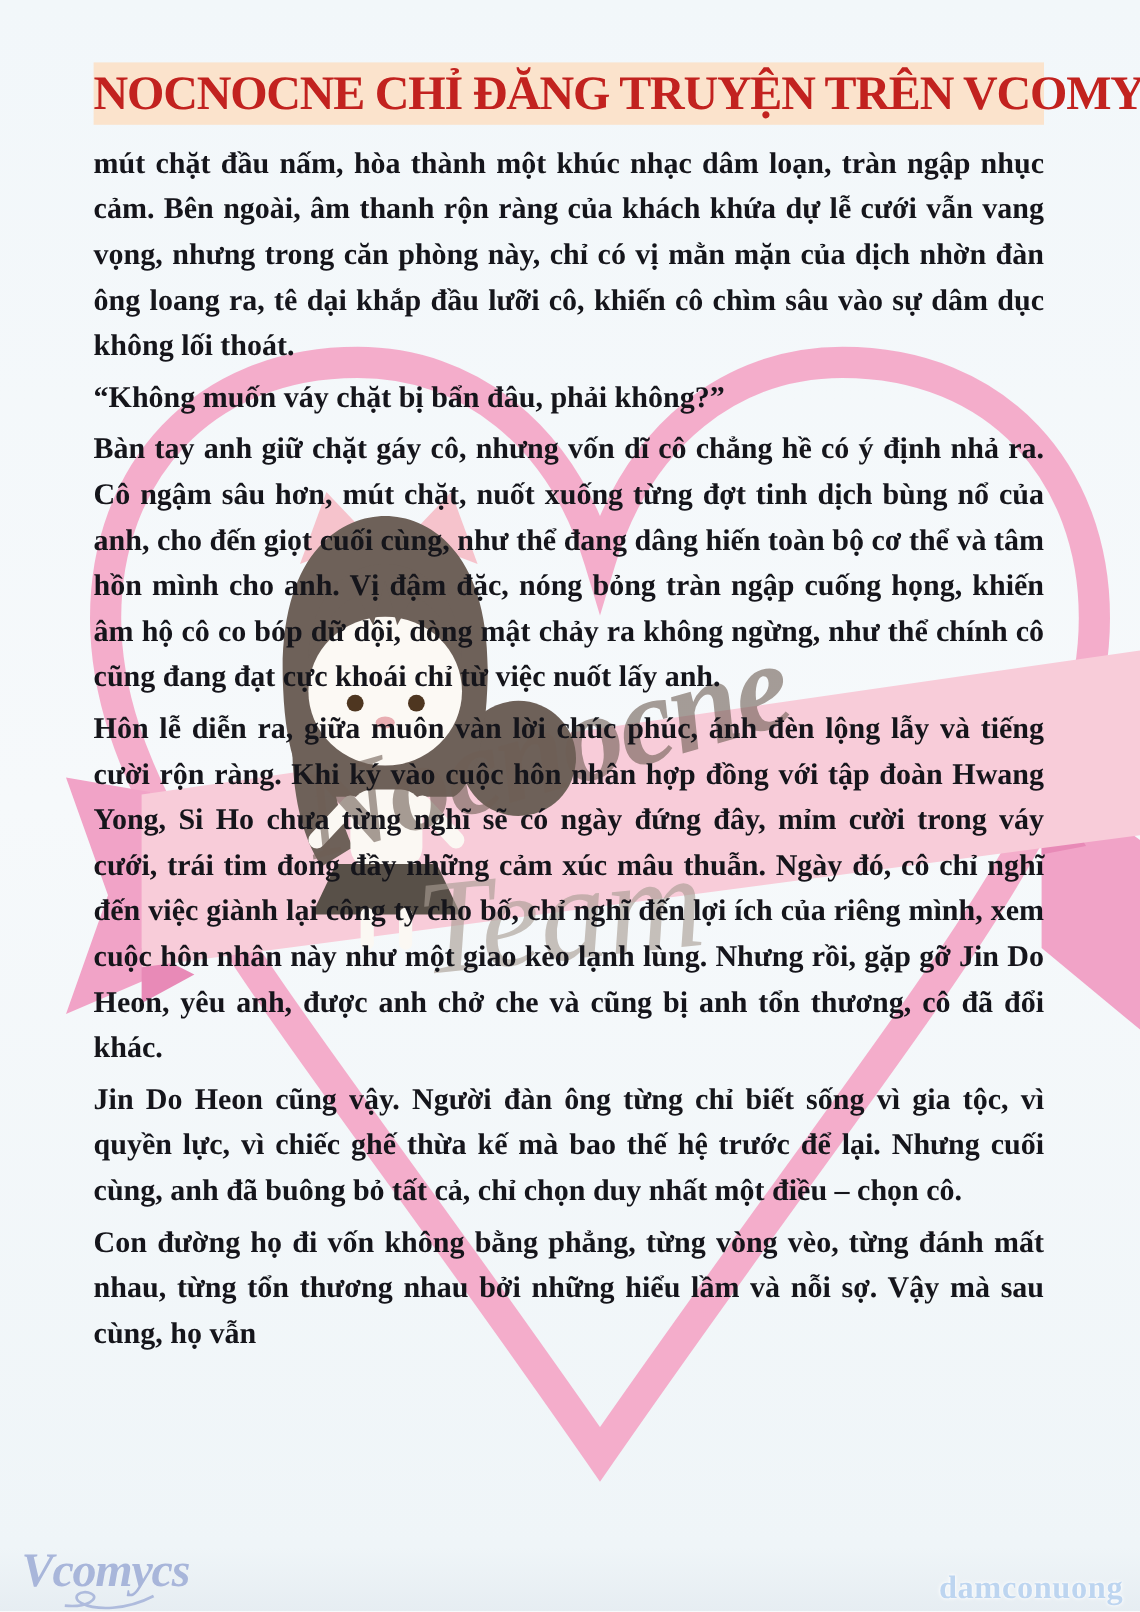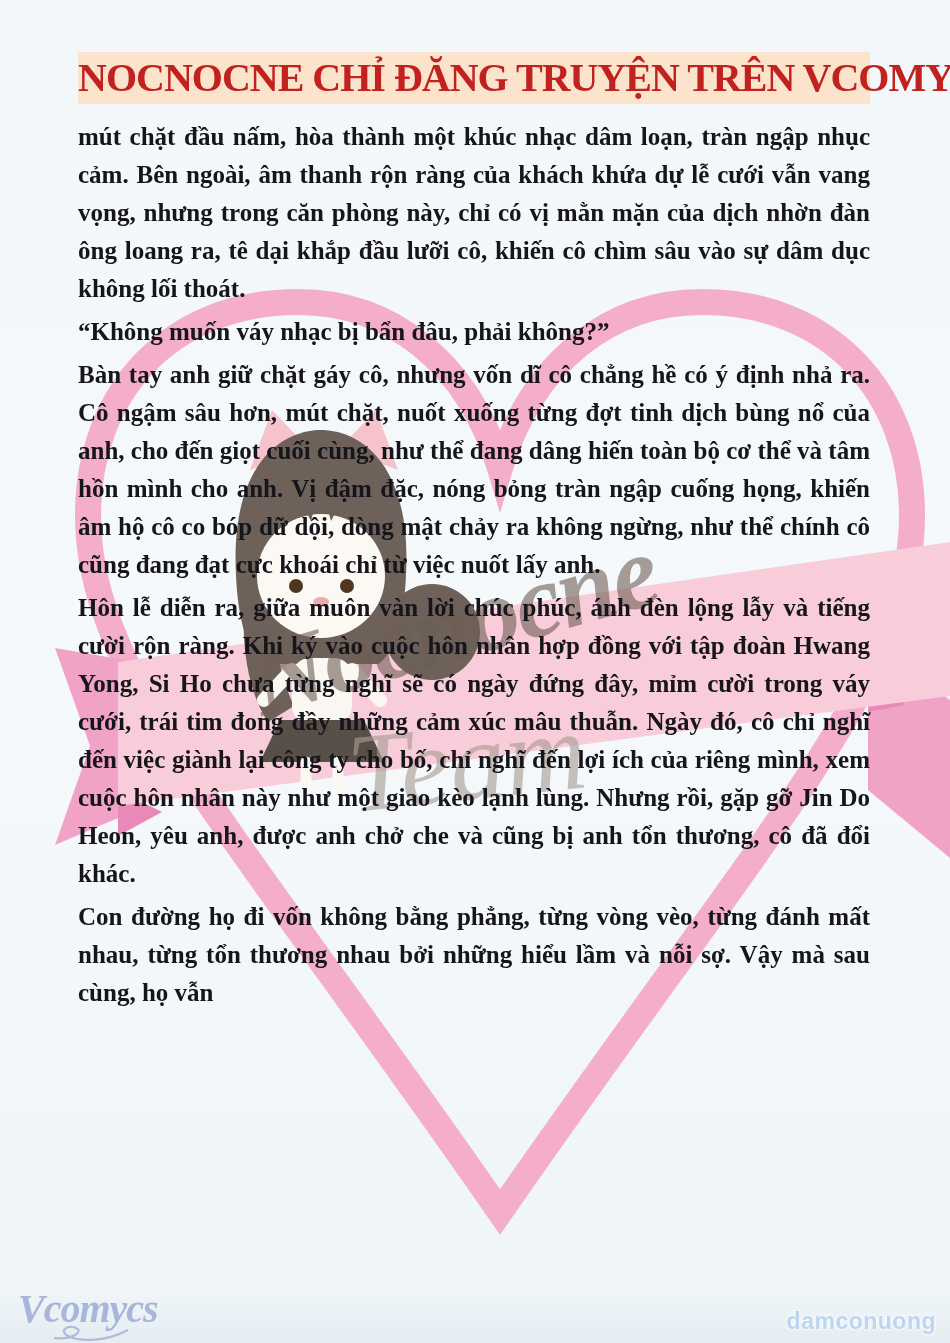--- a/index.html
+++ b/index.html
@@ -37,23 +37,23 @@
     line-height:38px;
     font-weight:bold;
     text-align:justify;
     text-justify:inter-word;
   }
   .body-text p:first-child{margin-top:14px;}
   
   .vcomycs-logo{position:absolute;left:10px;top:1282px;z-index:3;}
   .credit{
     position:absolute;right:14px;top:1308px;z-index:3;
-    font-family:Liberation Sans, sans-serif;
+    font-family:Liberation Serif, serif;
     font-weight:bold;
-    font-size:23px;
+    font-size:27px;
     letter-spacing:.5px;
     color:#bdd5f0;
     text-shadow:0 0 4px #ffffff,0 0 2px #ffffff;
   }
 </style>
 </head>
 <body>
 
 <div class="page">
 
@@ -96,23 +96,24 @@
     <text transform="translate(262,716) rotate(-16)" font-family="Liberation Serif, serif" font-style="italic" font-weight="bold" font-size="104" letter-spacing="-2" fill="#6f5f55" opacity="0.6">Nocnocne</text>
 
     <text transform="translate(352,812) rotate(-6)" font-family="Liberation Serif, serif" font-style="italic" font-size="112" fill="#a89d93" opacity="0.62">Team</text>
   </svg>
 
   <div class="content">
     <h1 class="title-band">NOCNOCNE CHỈ ĐĂNG TRUYỆN TRÊN VCOMYCS</h1>
 
     <div class="body-text">
       <p>mút chặt đầu nấm, hòa thành một khúc nhạc dâm loạn, tràn ngập nhục cảm. Bên ngoài, âm thanh rộn ràng của khách khứa dự lễ cưới vẫn vang vọng, nhưng trong căn phòng này, chỉ có vị mằn mặn của dịch nhờn đàn ông loang ra, tê dại khắp đầu lưỡi cô, khiến cô chìm sâu vào sự dâm dục không lối thoát.</p>
-      <p>“Không muốn váy nhạc bị bẩn đâu, phải không?”</p>
+      <p>“Không muốn váy chặt bị bẩn đâu, phải không?”</p>
       <p>Bàn tay anh giữ chặt gáy cô, nhưng vốn dĩ cô chẳng hề có ý định nhả ra. Cô ngậm sâu hơn, mút chặt, nuốt xuống từng đợt tinh dịch bùng nổ của anh, cho đến giọt cuối cùng, như thể đang dâng hiến toàn bộ cơ thể và tâm hồn mình cho anh. Vị đậm đặc, nóng bỏng tràn ngập cuống họng, khiến âm hộ cô co bóp dữ dội, dòng mật chảy ra không ngừng, như thể chính cô cũng đang đạt cực khoái chỉ từ việc nuốt lấy anh.</p>
       <p>Hôn lễ diễn ra, giữa muôn vàn lời chúc phúc, ánh đèn lộng lẫy và tiếng cười rộn ràng. Khi ký vào cuộc hôn nhân hợp đồng với tập đoàn Hwang Yong, Si Ho chưa từng nghĩ sẽ có ngày đứng đây, mỉm cười trong váy cưới, trái tim đong đầy những cảm xúc mâu thuẫn. Ngày đó, cô chỉ nghĩ đến việc giành lại công ty cho bố, chỉ nghĩ đến lợi ích của riêng mình, xem cuộc hôn nhân này như một giao kèo lạnh lùng. Nhưng rồi, gặp gỡ Jin Do Heon, yêu anh, được anh chở che và cũng bị anh tổn thương, cô đã đổi khác.</p>
+      <p>Jin Do Heon cũng vậy. Người đàn ông từng chỉ biết sống vì gia tộc, vì quyền lực, vì chiếc ghế thừa kế mà bao thế hệ trước để lại. Nhưng cuối cùng, anh đã buông bỏ tất cả, chỉ chọn duy nhất một điều – chọn cô.</p>
       <p>Con đường họ đi vốn không bằng phẳng, từng vòng vèo, từng đánh mất nhau, từng tổn thương nhau bởi những hiểu lầm và nỗi sợ. Vậy mà sau cùng, họ vẫn</p>
     </div>
   </div>
 
   <svg class="vcomycs-logo" width="220" height="62" viewBox="0 0 220 62" aria-hidden="true">
     <text x="8" y="40" font-family="Liberation Serif, serif" font-style="italic" font-weight="bold" font-size="40" letter-spacing="-1" fill="#a3b1d8" opacity="0.92">Vcomycs</text>
     <path d="M118 48 C95 60 70 60 58 54 C48 49 58 42 66 46 C74 50 62 58 44 56" fill="none" stroke="#a3b1d8" stroke-width="2.2" opacity="0.85"></path>
   </svg>
 
   <div class="credit">damconuong</div>

